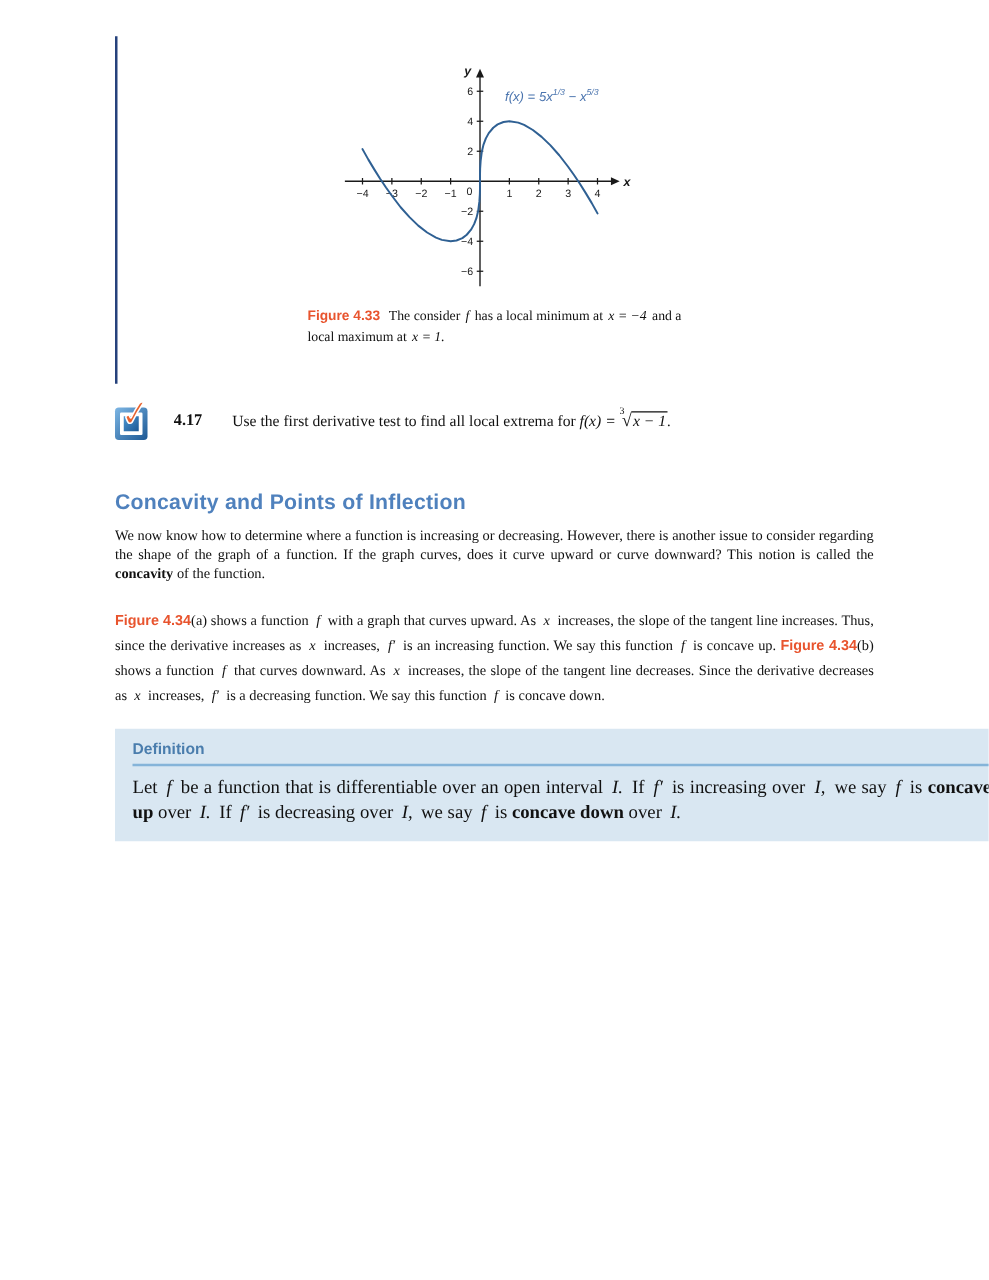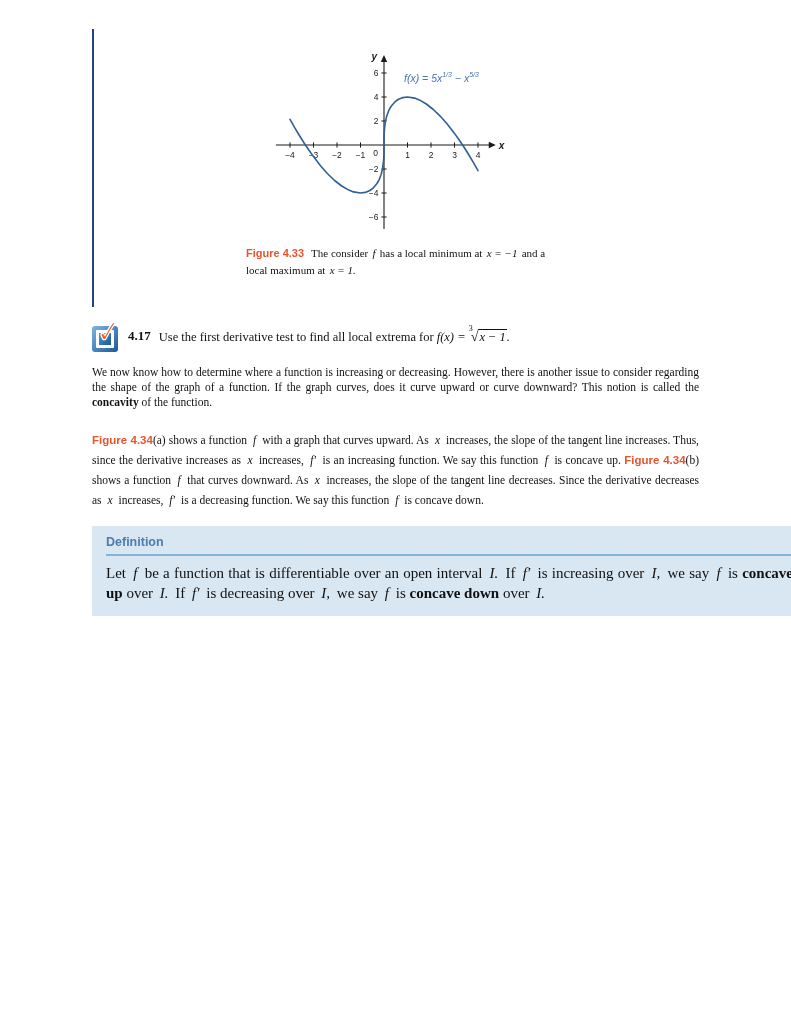--- a/index.html
+++ b/index.html
@@ -23,22 +23,22 @@
   
   .checkpoint{margin:14px 0 0 92px;display:flex;align-items:flex-start;}
   .cp-icon{position:relative;width:34px;height:34px;flex:0 0 34px;}
   .cp-outer{position:absolute;left:0;top:5px;width:26px;height:26px;border-radius:3px;
             background:linear-gradient(135deg,#7db6e4,#1c5894);}
   .cp-white{position:absolute;left:4px;top:9px;width:18px;height:18px;background:#fff;border-radius:1px;}
   .cp-inner{position:absolute;left:7px;top:12px;width:12px;height:12px;
             background:linear-gradient(135deg,#4c96d2,#1c5894);}
   .cp-check{position:absolute;left:4px;top:-7px;font:900 30px "DejaVu Sans",sans-serif;
             color:var(--check_orange);-webkit-text-stroke:1.2px #fff;transform:rotate(-6deg);}
-  .cp-number{font:bold 13px "Liberation Serif",serif;margin:7px 0 0 2px;}
-  .cp-text{margin:8px 0 0 8px;font-size:12.5px;}
+  .cp-number{font:bold 13px "Liberation Serif",serif;margin:7px 0 0 13px;}
+  .cp-text{margin:8px 0 0 24px;font-size:12.5px;}
   .math-inline{font-style:italic;padding-left:3px;white-space:nowrap;}
   .root-index{font-size:8px;position:relative;top:-5px;margin-right:-2px;font-style:normal;}
   .root-sign{font-style:normal;font-size:14px;}
   .vinculum{border-top:1px solid #111;padding:0 1px;}
   
   .content{margin-left:92px;width:607px;}
   h2.section-title{margin:37px 0 0 0;font:bold 17px "Liberation Sans",sans-serif;
                    color:var(--heading_blue);letter-spacing:.2px;}
   p.body{margin:10px 0 0 0;font-size:11.5px;line-height:15px;text-align:justify;}
   p.body.mathpad{margin-top:20px;line-height:20px;}
@@ -96,38 +96,39 @@
           <line x1="109.4" y1="20" x2="114.6" y2="20" stroke="#1a1a1a" stroke-width="1"></line>
           <text x="106.5" y="23" text-anchor="end" class="tick">6</text>
           <text x="106" y="103" text-anchor="end" class="tick">0</text>
           <text x="226.75" y="95.5" class="axis-letter">x</text>
           <text x="105" y="7" text-anchor="end" class="axis-letter">y</text>
           <polyline points="18.0,66.3 22.7,74.7 27.4,82.5 32.1,90.0 36.8,97.0 41.5,103.6 48.5,112.8 55.6,120.7 62.6,127.5 69.7,133.0 76.8,137.1 81.5,138.9 88.5,140.0 93.2,139.4 97.9,137.5 101.4,134.8 105.0,130.5 107.3,126.3 109.2,121.3 110.6,115.4 111.5,108.3 111.9,102.2 112.0,98.0 112.0,92.0 112.0,86.0 112.1,81.8 112.5,75.7 113.4,68.6 114.8,62.7 116.7,57.7 119.0,53.5 122.6,49.2 126.1,46.5 130.8,44.6 135.5,44.0 142.6,45.1 147.3,46.9 154.3,51.0 161.3,56.5 168.4,63.3 175.4,71.2 182.5,80.4 187.2,87.0 191.9,94.0 196.6,101.5 201.3,109.3 206.0,117.7" fill="none" stroke="#2f6093" stroke-width="1.6" stroke-linejoin="round" stroke-linecap="round"></polyline>
         </svg>
       <div class="fn-label"><span>f(x) = 5x</span><sup>1/3</sup><span> − x</span><sup>5/3</sup></div>
     </div>
     <div class="caption">
-      <span class="caption-label">Figure 4.33</span><span><span class="run-plain">The consider </span><span class="run-math">f</span><span class="run-plain"> has a local minimum at </span><span class="run-math">x = −1</span><span class="run-plain"> and a local maximum at </span><span class="run-math">x = 1.</span></span>
+      <span class="caption-label">Figure 4.33</span><span><span class="run-plain">The consider </span><span class="run-math">f</span><span class="run-plain"> has a local minimum at </span><span class="run-math">x = −4</span><span class="run-plain"> and a local maximum at </span><span class="run-math">x = 1.</span></span>
     </div>
   </div>
 
   <div class="checkpoint">
     <div class="cp-icon">
       <div class="cp-outer"></div>
       <div class="cp-white"></div>
       <div class="cp-inner"></div>
       <div class="cp-check">✓</div>
     </div>
     <div class="cp-number">4.17</div>
     <div class="cp-text">
       <span>Use the first derivative test to find all local extrema for</span><span class="math-inline"><span>f(x) = </span><sup class="root-index">3</sup><span class="root-sign">√</span><span class="vinculum">x − 1</span><span>.</span></span>
     </div>
   </div>
 
   <div class="content">
+    <h2 class="section-title">Concavity and Points of Inflection</h2>
     <p class="body"><span class="run-plain">We now know how to determine where a function is increasing or decreasing. However, there is another issue to consider regarding the shape of the graph of a function. If the graph curves, does it curve upward or curve downward? This notion is called the </span><span class="run-bold">concavity</span><span class="run-plain"> of the function.</span></p>
     <p class="body mathpad"><span class="run-figref">Figure 4.34</span><span class="run-plain">(a) shows a function </span><span class="run-math">f</span><span class="run-plain"> with a graph that curves upward. As </span><span class="run-math">x</span><span class="run-plain"> increases, the slope of the tangent line increases. Thus, since the derivative increases as </span><span class="run-math">x</span><span class="run-plain"> increases, </span><span class="run-math">f′</span><span class="run-plain"> is an increasing function. We say this function </span><span class="run-math">f</span><span class="run-plain"> is concave up. </span><span class="run-figref">Figure 4.34</span><span class="run-plain">(b) shows a function </span><span class="run-math">f</span><span class="run-plain"> that curves downward. As </span><span class="run-math">x</span><span class="run-plain"> increases, the slope of the tangent line decreases. Since the derivative decreases as </span><span class="run-math">x</span><span class="run-plain"> increases, </span><span class="run-math">f′</span><span class="run-plain"> is a decreasing function. We say this function </span><span class="run-math">f</span><span class="run-plain"> is concave down.</span></p>
 
     <div class="defbox">
       <div class="def-title">Definition</div>
       <div class="def-rule"></div>
       <p class="def-text"><span class="run-plain">Let </span><span class="run-math">f</span><span class="run-plain"> be a function that is differentiable over an open interval </span><span class="run-math">I.</span><span class="run-plain"> If </span><span class="run-math">f′</span><span class="run-plain"> is increasing over </span><span class="run-math">I,</span><span class="run-plain"> we say </span><span class="run-math">f</span><span class="run-plain"> is </span><span class="run-bold">concave up</span><span class="run-plain"> over </span><span class="run-math">I.</span><span class="run-plain"> If </span><span class="run-math">f′</span><span class="run-plain"> is decreasing over </span><span class="run-math">I,</span><span class="run-plain"> we say </span><span class="run-math">f</span><span class="run-plain"> is </span><span class="run-bold">concave down</span><span class="run-plain"> over </span><span class="run-math">I.</span></p>
     </div>
   </div>
 

